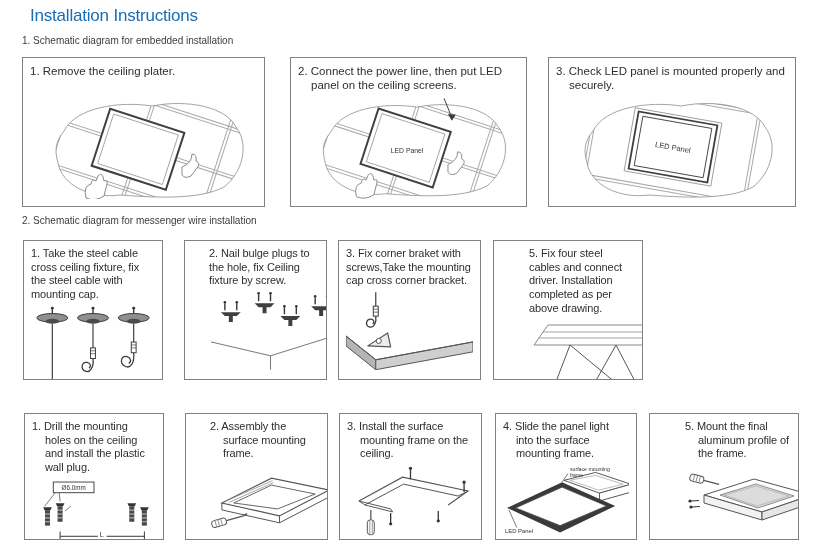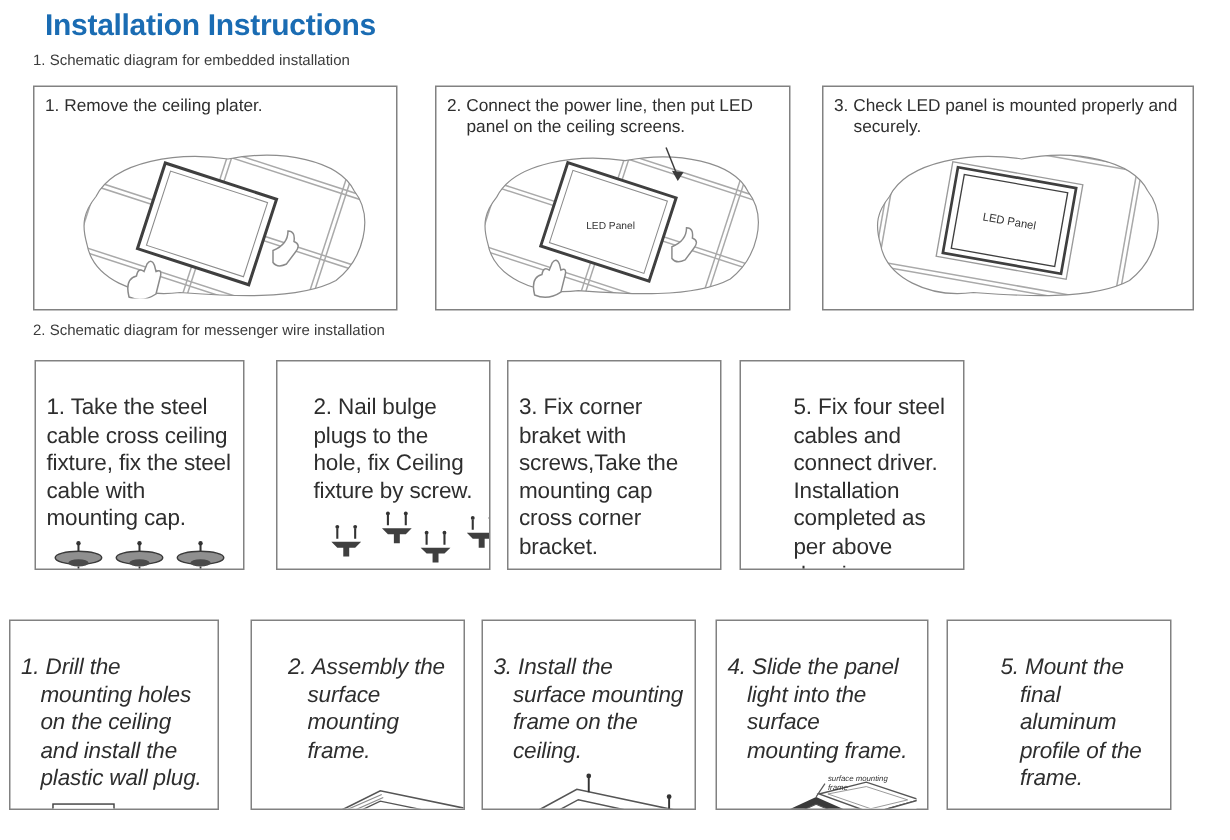--- a/index.html
+++ b/index.html
@@ -1,34 +1,34 @@
 <!DOCTYPE html>
 <html style="--title: #1a6cb3; --heading: #3c3c3c; --caption: #2e2e2e; --border: #818181;"><head>
 <meta charset="utf-8">
 <style>
   html,body{margin:0;padding:0;background:#fff;}
   body{width:820px;height:560px;font-family:"Liberation Sans",sans-serif;position:relative;overflow:hidden;}
   .page{position:relative;width:820px;height:560px;background:#fff;}
-  .doc-title{position:absolute;left:30px;top:6px;font-size:20px;font-weight:700;color:var(--title,#1a6cb3);letter-spacing:-0.2px;}
+  .doc-title{position:absolute;left:30px;top:6px;font-size:17px;font-weight:400;color:var(--title,#1a6cb3);letter-spacing:-0.2px;}
   .sec-heading{position:absolute;left:22px;font-size:10px;color:var(--heading,#3c3c3c);}
   #h1{top:35px;} #h2{top:215px;} #h3{top:390px;}
   .row{position:absolute;display:flex;align-items:flex-start;}
   #row1{left:22px;top:57px;height:150px;}
   #row2{left:23px;top:240px;height:140px;}
-  #row3{left:6px;top:413px;height:91px;font-style:italic;}
+  #row3{left:24px;top:413px;height:91px;}
   .panel{box-sizing:border-box;border:1px solid var(--border,#808080);background:#fff;padding:6px 7px 4px 7px;overflow:hidden;}
   #row1 .panel{height:150px;}
   #row2 .panel{height:140px;}
   #row3 .panel{height:127px;}
   .p1a{width:243px;} .p1b{width:237px;margin-left:25px;} .p1c{width:248px;margin-left:21px;}
   .p2a{width:140px;} .p2b{width:143px;margin-left:21px;padding-left:24px;} .p2c{width:143px;margin-left:11px;}
   .p2d{width:142px;margin-left:13px;} .p2e{width:150px;margin-left:12px;padding-left:35px;}
   .caption{color:var(--caption,#2e2e2e);}
   #row1 .caption{font-size:11.5px;line-height:1.22;min-height:29px;}
-  #row2 .caption,#row3 .caption{font-size:15px;line-height:1.24;letter-spacing:-0.1px;margin-top:16px;}
+  #row2 .caption,#row3 .caption{font-size:11px;line-height:1.24;letter-spacing:-0.1px;}
   .hang{padding-left:13px;text-indent:-13px;}
   svg{display:block;margin:2px auto 0 auto;}
   .ln{stroke:#555;fill:none;stroke-width:1;}
   .thin{stroke:#8d8d8d;stroke-width:0.8;fill:none;}
   .grid{stroke:#a9a9a9;stroke-width:1;}
   .svg-label{fill:#333;}
 </style>
 </head>
 <body>
 

